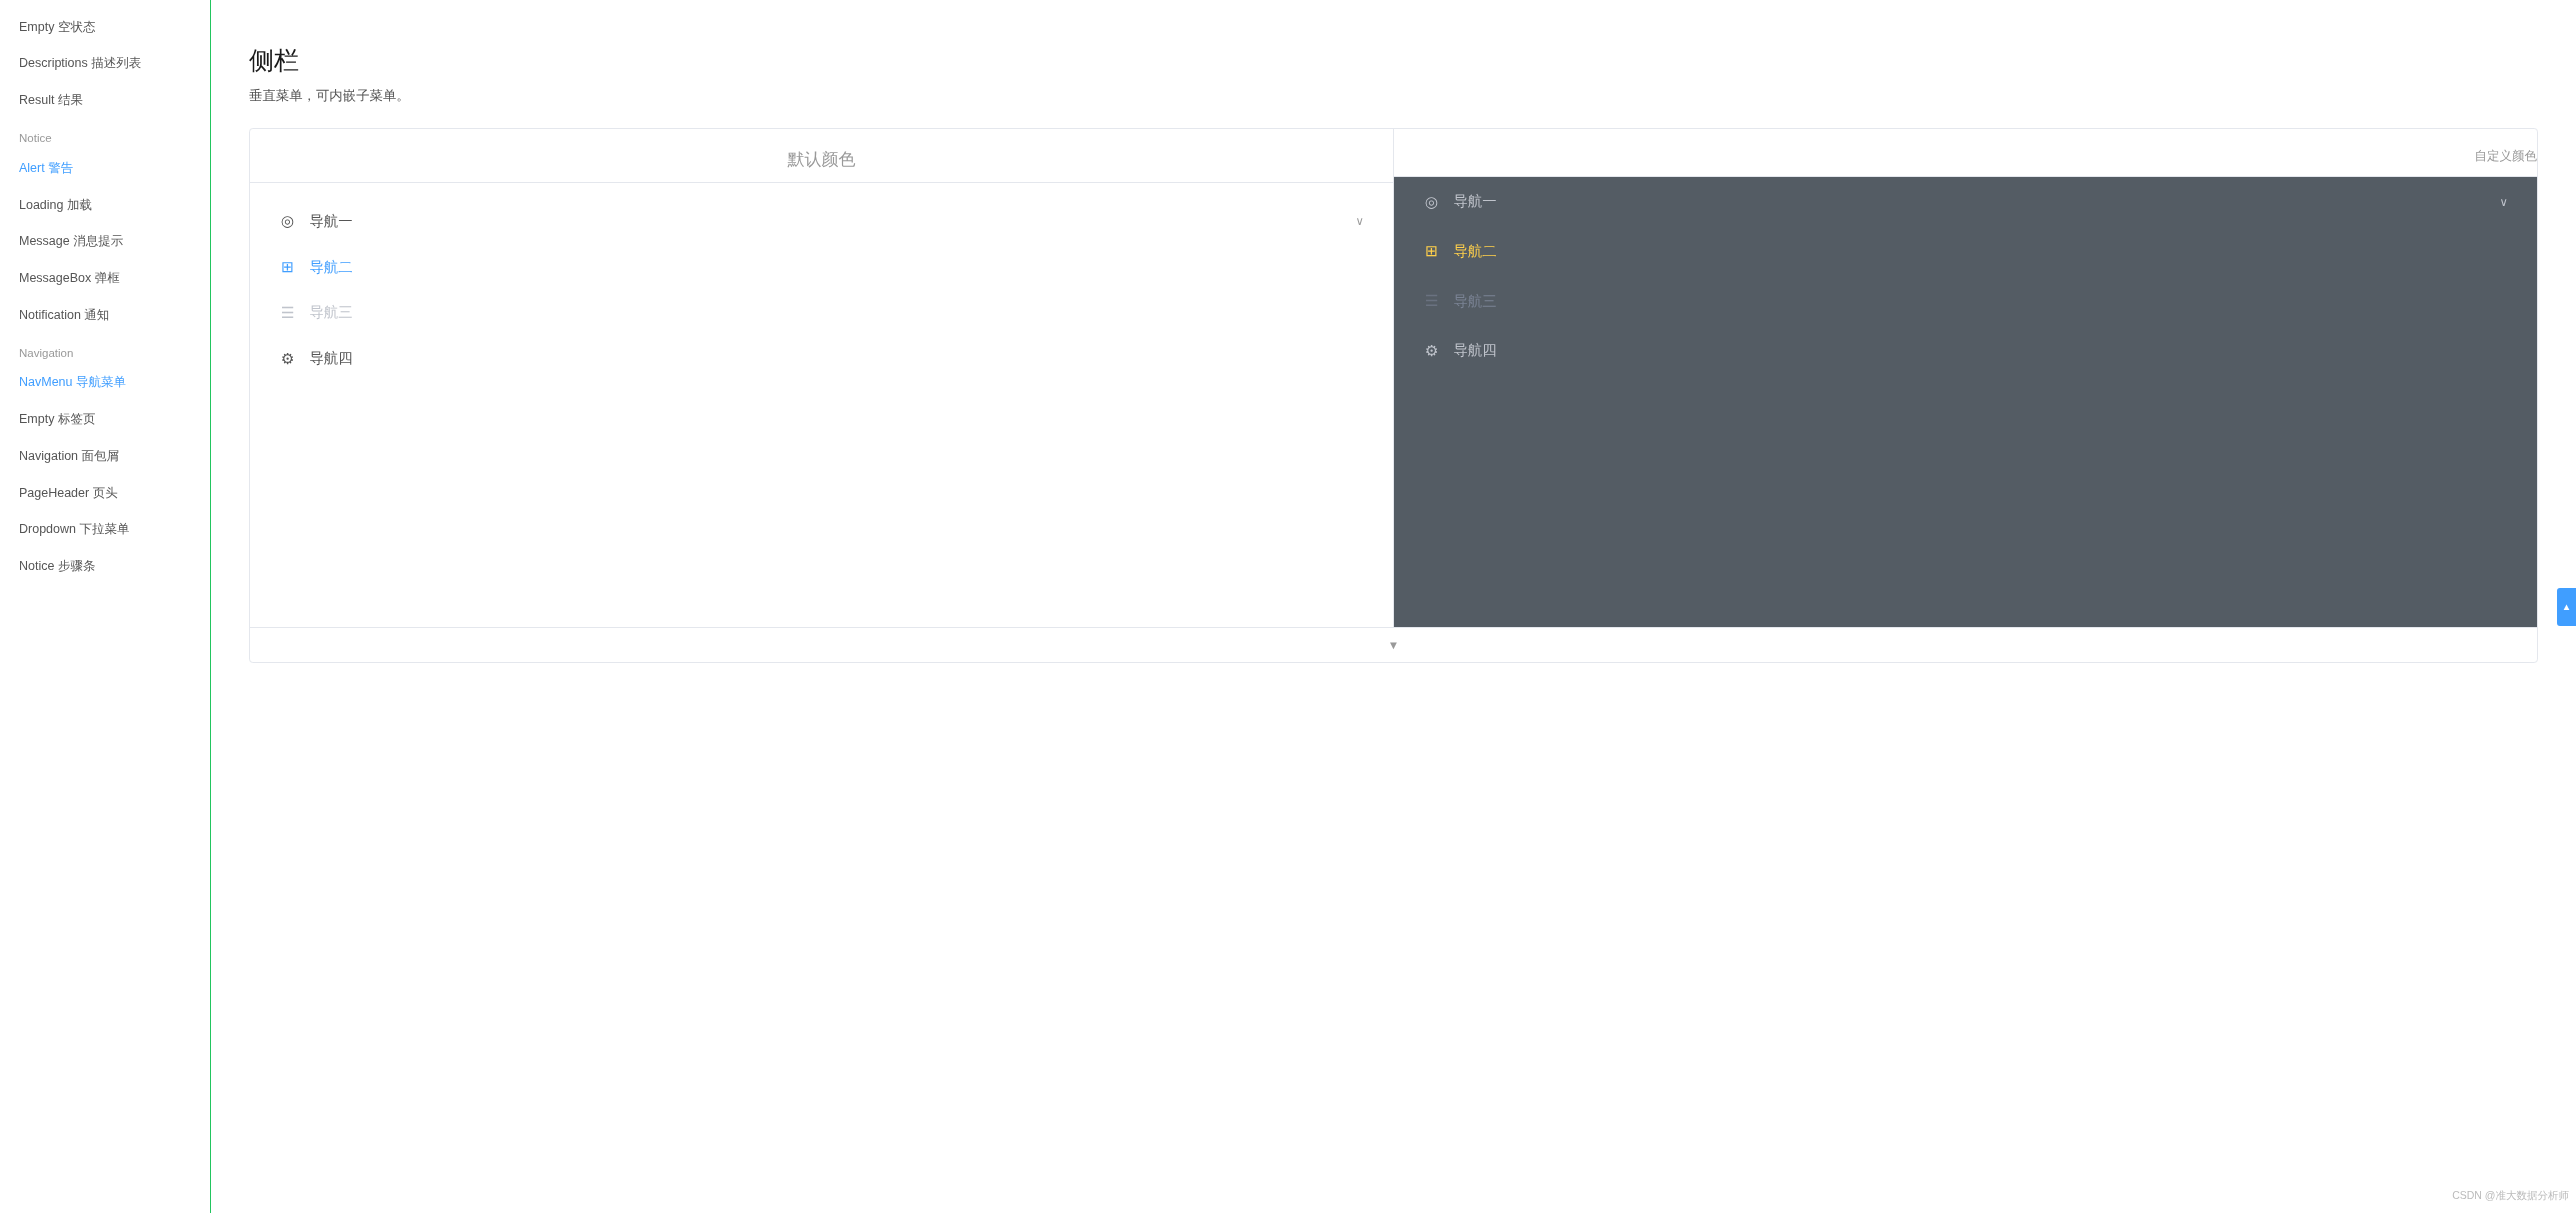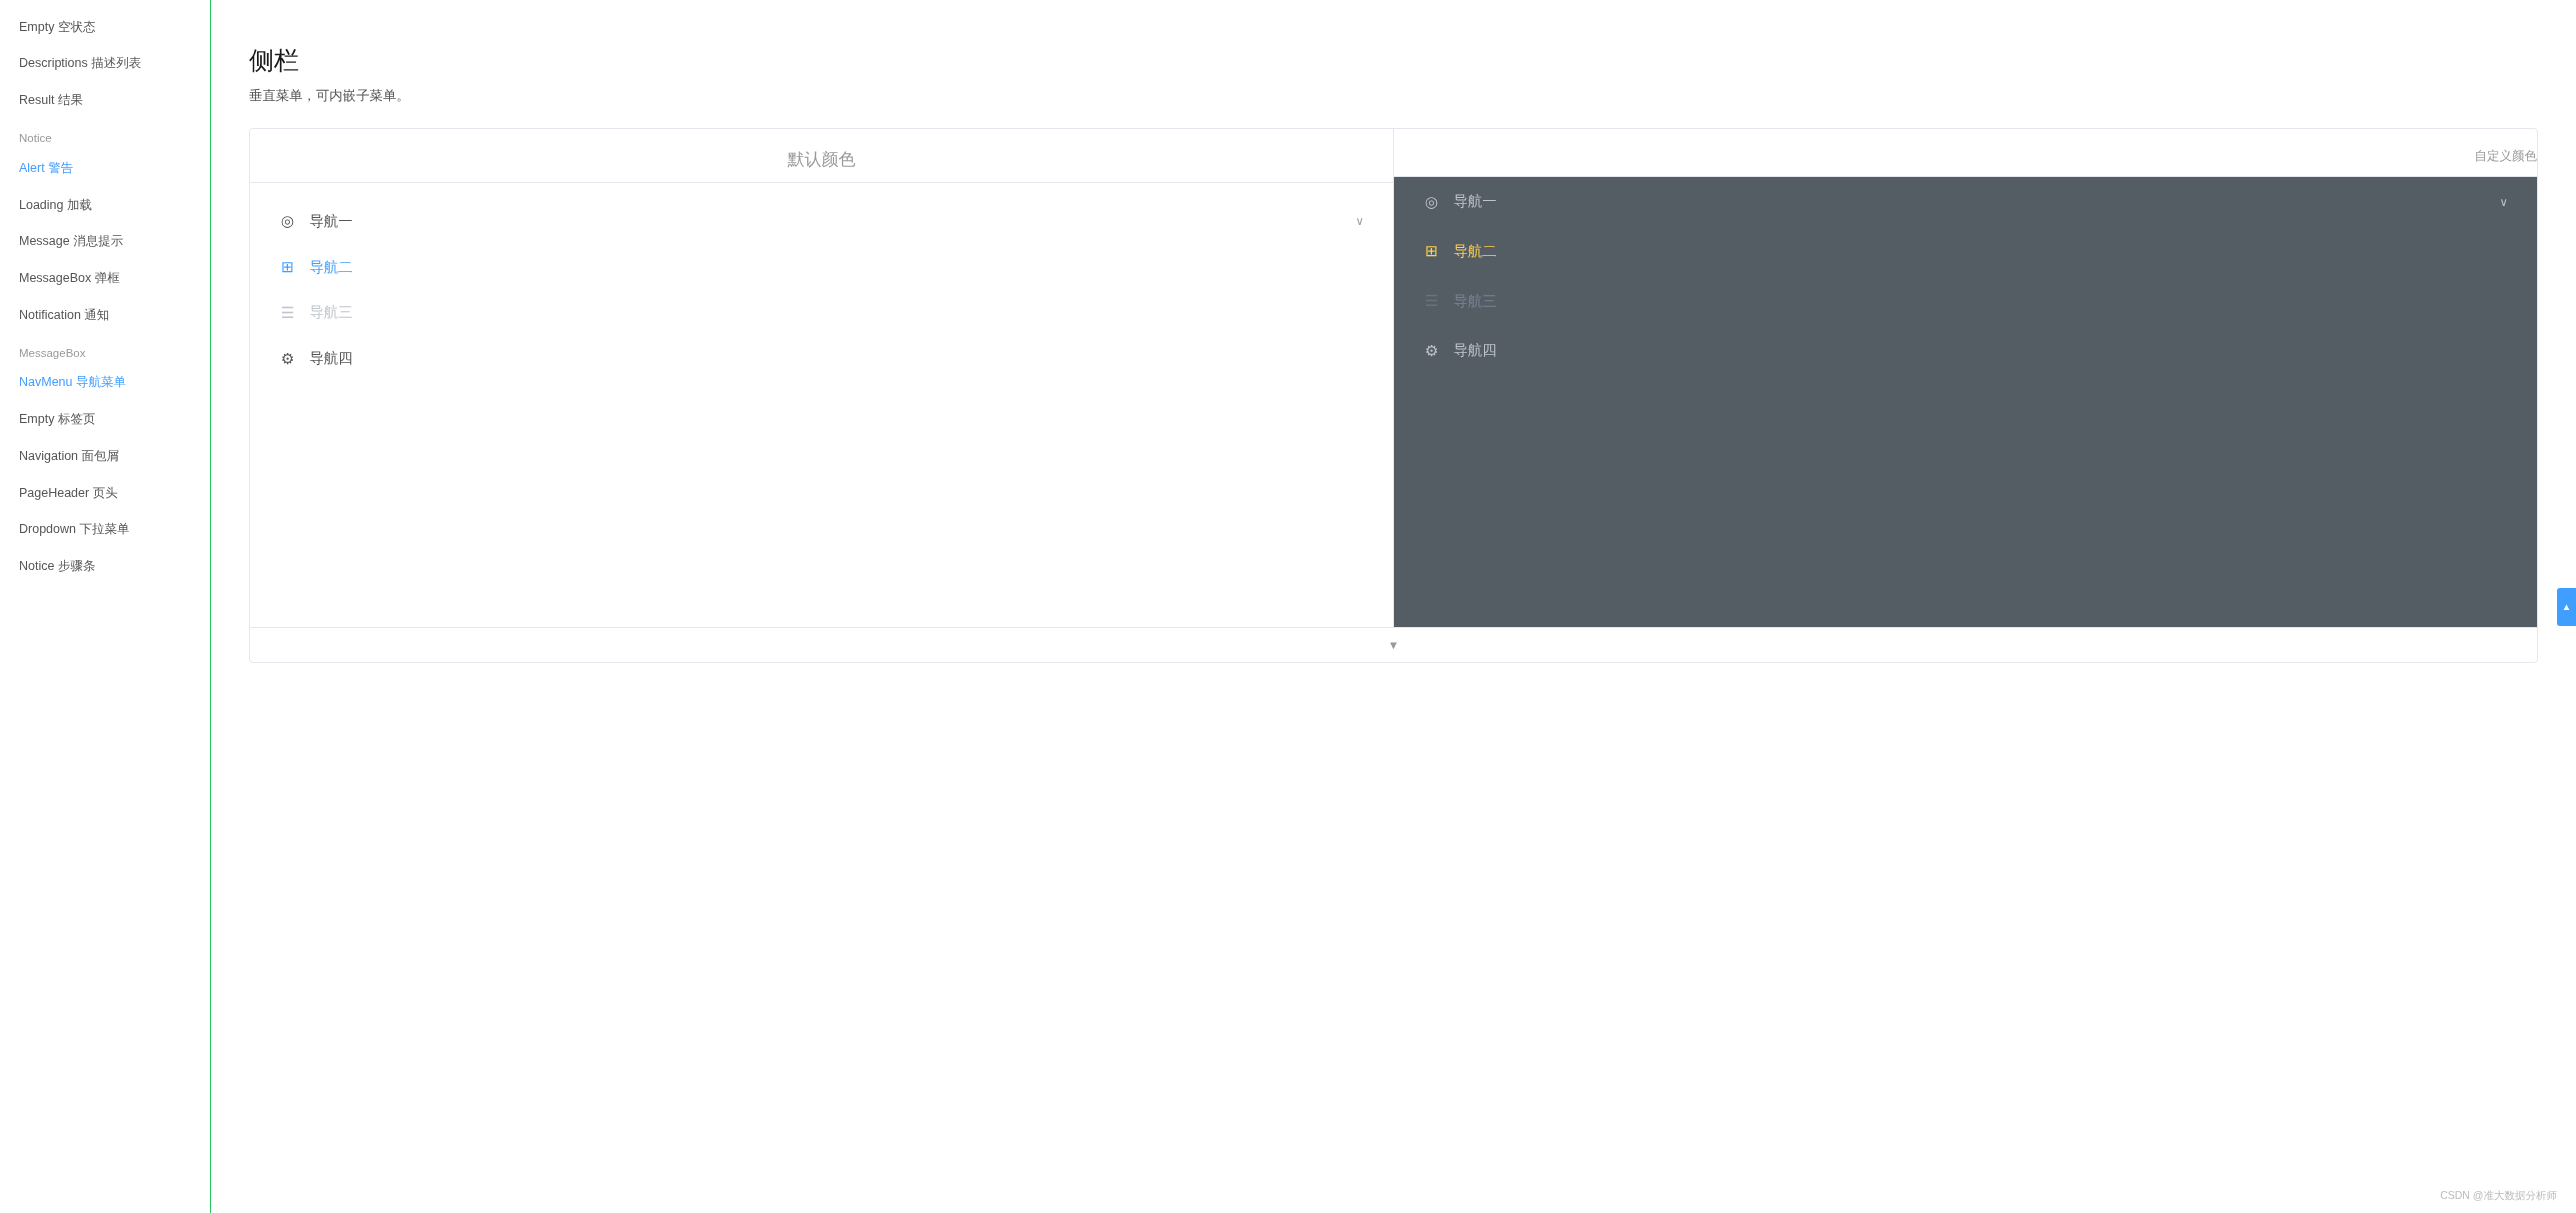--- a/index.html
+++ b/index.html
@@ -174,42 +174,42 @@
       text-align: center;
       padding: 9.6px;
       color: #999;
       border-top: 1px solid #e4e7ed;
     }
 
     
     .watermark {
       position: fixed;
       bottom: 9.6px;
-      right: 19px;
+      right: 7px;
       font-size: 10.5px;
       color: #bbb;
     }
   </style>
 </head>
 <body>
 
 <div class="sidebar">
 
   <div class="sidebar-item">Empty 空状态</div>
   <div class="sidebar-item">Descriptions 描述列表</div>
   <div class="sidebar-item">Result 结果</div>
 
   <div class="sidebar-section-label">Notice</div>
   <div class="sidebar-item active">Alert 警告</div>
   <div class="sidebar-item">Loading 加载</div>
   <div class="sidebar-item">Message 消息提示</div>
   <div class="sidebar-item">MessageBox 弹框</div>
   <div class="sidebar-item">Notification 通知</div>
 
-  <div class="sidebar-section-label">MessageBox</div>
+  <div class="sidebar-section-label">Navigation</div>
   <div class="sidebar-item active">NavMenu 导航菜单</div>
   <div class="sidebar-item">Empty 标签页</div>
   <div class="sidebar-item">Navigation 面包屑</div>
   <div class="sidebar-item">PageHeader 页头</div>
   <div class="sidebar-item">Dropdown 下拉菜单</div>
   <div class="sidebar-item">Notice 步骤条</div>
 </div>
 
 <div class="main">
   <h1 class="page-title">侧栏</h1>

